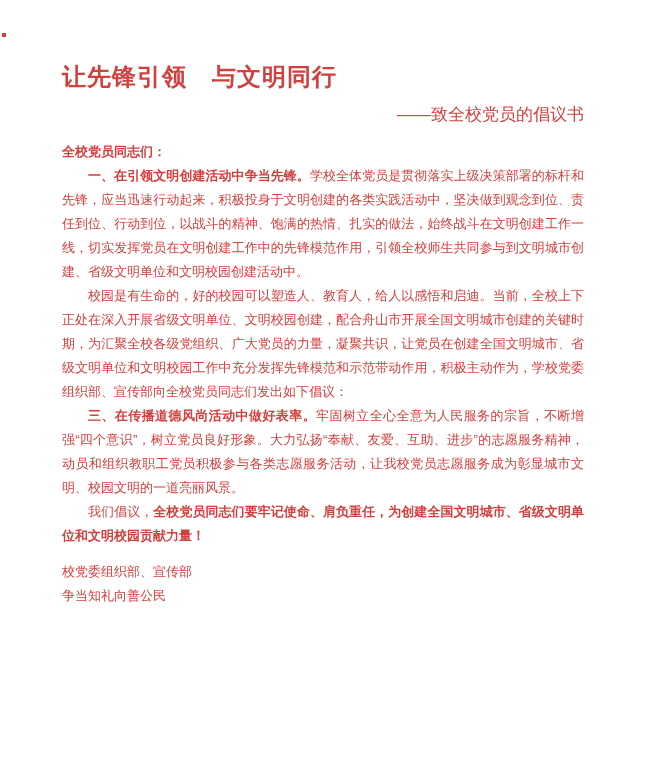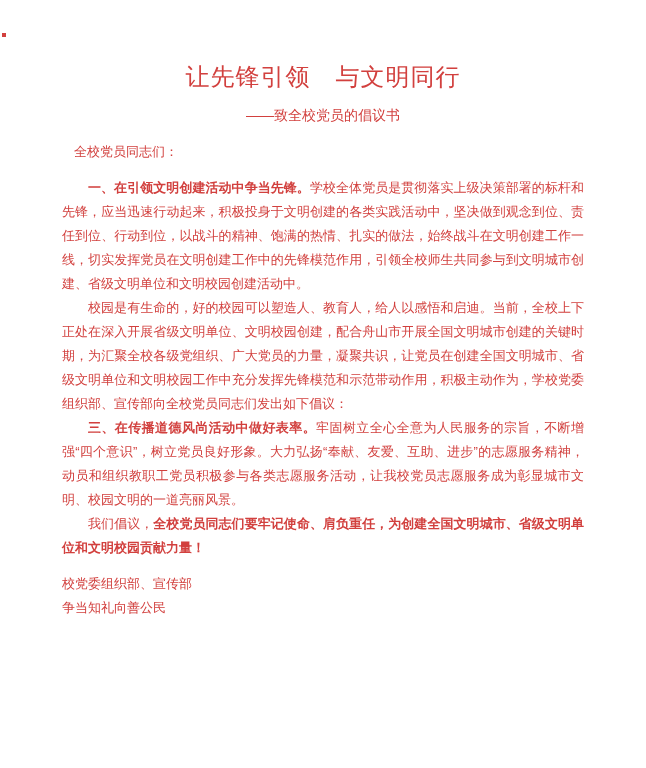--- a/index.html
+++ b/index.html
@@ -27,40 +27,39 @@
     left: 2px;
     top: 33px;
     width: 4px;
     height: 4px;
     background: var(--accent, #d2403e);
   }
   .title {
     margin: 0;
     font-size: 24px;
     line-height: 34px;
-    font-weight: 400;
-    text-align: center;
+    font-weight: 700;
     letter-spacing: 1px;
   }
   .subtitle {
     margin: 8px 0 0 0;
-    font-size: 14px;
+    font-size: 17px;
     line-height: 26px;
     font-weight: 400;
-    text-align: center;
+    text-align: right;
   }
   .doc-body {
     margin-top: 12px;
     font-size: 13px;
     line-height: 24px;
     text-align: justify;
   }
   .salutation {
-    margin: 12px;
-    font-weight: 400;
+    margin: 0;
+    font-weight: 700;
     text-indent: 0;
   }
   .doc-body p.para {
     margin: 0;
     text-indent: 2em;
   }
   .run-bold {
     font-weight: 700;
   }
   .signoff {

